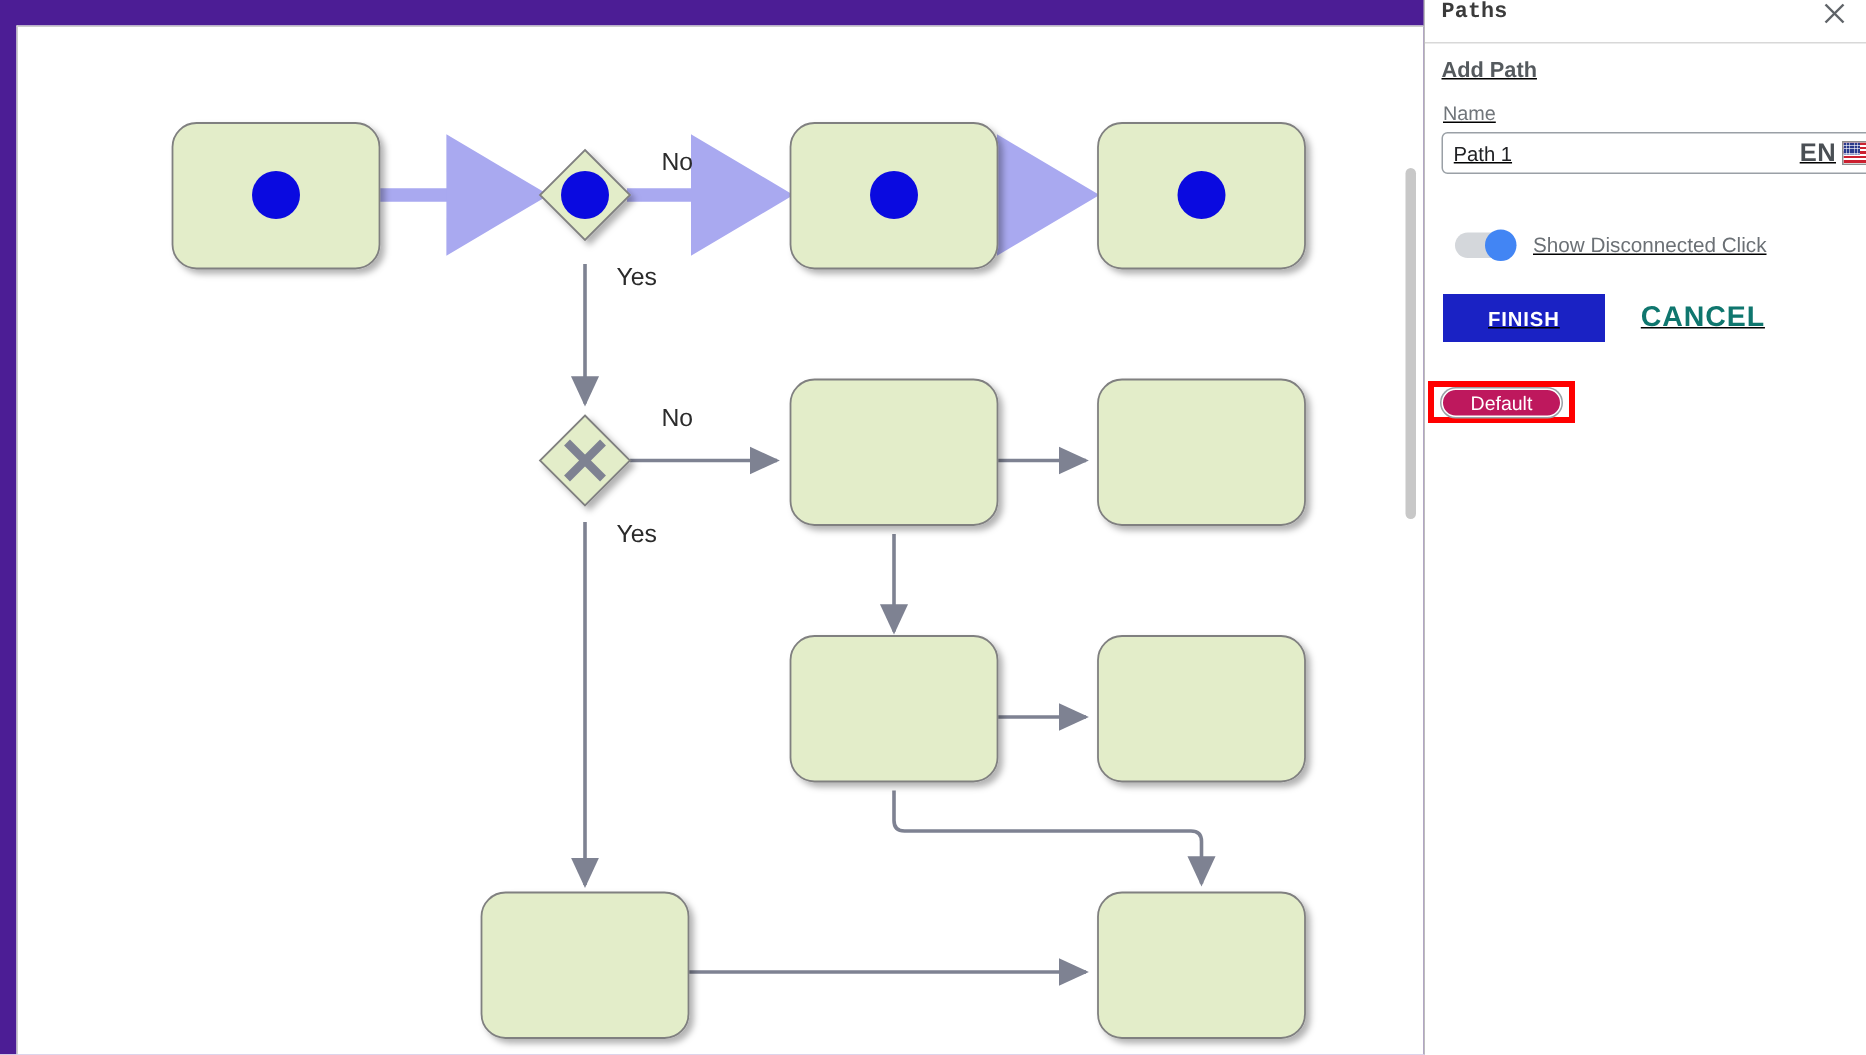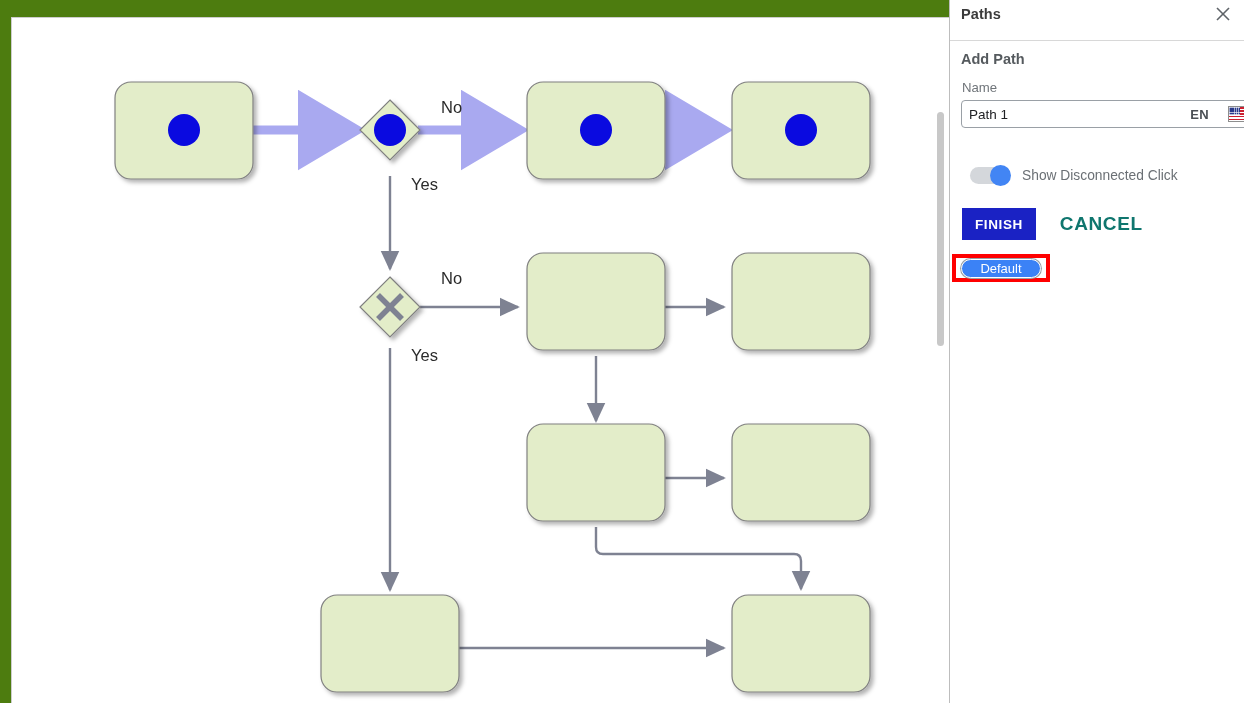--- a/index.html
+++ b/index.html
@@ -13,21 +13,21 @@
     position: relative;
     width: 1244px; height: 703px;
     background: #ffffff;
   }
 
   
   #canvas-area {
     position: absolute;
     left: 0; top: 0;
     width: 950px; height: 703px;
-    background: #4d7c0f;
+    background: #4c1d95;
     overflow: hidden;
   }
   #canvas-page {
     position: absolute;
     left: 11px; top: 17px;
     width: 938px; height: 740px;
     border-top: 1px solid #cdcdcd;
     border-left: 1px solid #cdcdcd;
     background: #ffffff;
     box-sizing: border-box;
@@ -61,36 +61,37 @@
   #side-panel {
     position: absolute;
     left: 950px; top: 0;
     width: 294px; height: 703px;
     background: #ffffff;
     box-sizing: border-box;
   }
   #panel-header {
     position: relative;
     height: 28px;
-    padding: 0 12px 12px 11px;
-    display: flex; align-items: center; justify-content: space-between;
+    padding: 0 12px 0 11px;
+    display: flex; align-items: flex-start; justify-content: space-between;
     border-bottom: 1px solid #d8d8d8;
+    font-family: Liberation Mono, monospace;
   }
   #panel-title {
     font-size: 14.5px; font-weight: bold; color: #3b3b3b;
     letter-spacing: 0.1px;
   }
   #panel-close {
     width: 18px; height: 18px;
     display: flex; align-items: center; justify-content: center;
     cursor: pointer;
   }
   #panel-close svg { display: block; }
 
-  #panel-body { padding: 8px 11px 0 11px; }
+  #panel-body { padding: 8px 11px 0 11px; text-decoration: underline; }
 
   .panel-subtitle {
     font-size: 14.5px; font-weight: bold; color: #555a5e;
     margin: 2px 0 13px 0;
   }
   .panel-desc {
     font-size: 13.2px; color: #5c6166; line-height: 1.42;
     margin: 0 0 26px 0; width: 272px;
   }
   .field-label {
@@ -107,22 +108,22 @@
     display: flex; align-items: center;
     padding: 0 6px 0 7px;
   }
   .name-input {
     border: none; outline: none; background: transparent;
     font-family: "Liberation Sans", sans-serif;
     font-size: 13.5px; color: #202124;
     flex: 1; height: 100%; padding: 0;
   }
   .lang-tag {
-    font-size: 13px; font-weight: bold; color: #4a4f54;
-    margin-right: 19px; letter-spacing: 0.3px;
+    font-size: 17px; font-weight: bold; color: #4a4f54;
+    margin-right: 4px; letter-spacing: 0.3px;
   }
   .flag {
     width: 26px; height: 16px;
     border: 1px solid #8e8e8e;
     position: relative; overflow: hidden;
     background: #ffffff;
     box-sizing: border-box;
     flex: 0 0 auto;
   }
   .flag .stripes {
@@ -149,21 +150,21 @@
     width: 98px; height: 28px;
     border: 4px solid #ff0000;
     box-sizing: border-box;
     background: #ffffff;
   }
   #color-chip {
     position: absolute;
     left: 11px; top: 259px;
     width: 80px; height: 19px;
     border-radius: 10px;
-    background: #3b82f6;
+    background: #be185d;
     border: 1px solid #ffffff;
     box-shadow: 0 0 0 1px #9aa0a6;
     color: #ffffff;
     font-size: 13px;
     display: flex; align-items: center; justify-content: center;
     box-sizing: border-box;
     cursor: pointer;
   }
 
   
@@ -195,21 +196,21 @@
   .actions {
     display: flex; align-items: center;
     margin-top: 24px; margin-left: 1px;
   }
   .btn-primary {
     background: #1a22c4;
     color: #ffffff;
     font-size: 13.5px; font-weight: bold;
     letter-spacing: 0.6px;
     border: none;
-    padding: 0 13px;
+    padding: 0 30px;
     height: 32px;
     font-family: "Liberation Sans", sans-serif;
     cursor: pointer;
   }
   .btn-text {
     background: transparent;
     color: #0f766e;
     font-size: 19px; font-weight: bold;
     letter-spacing: 0.6px;
     border: none;

